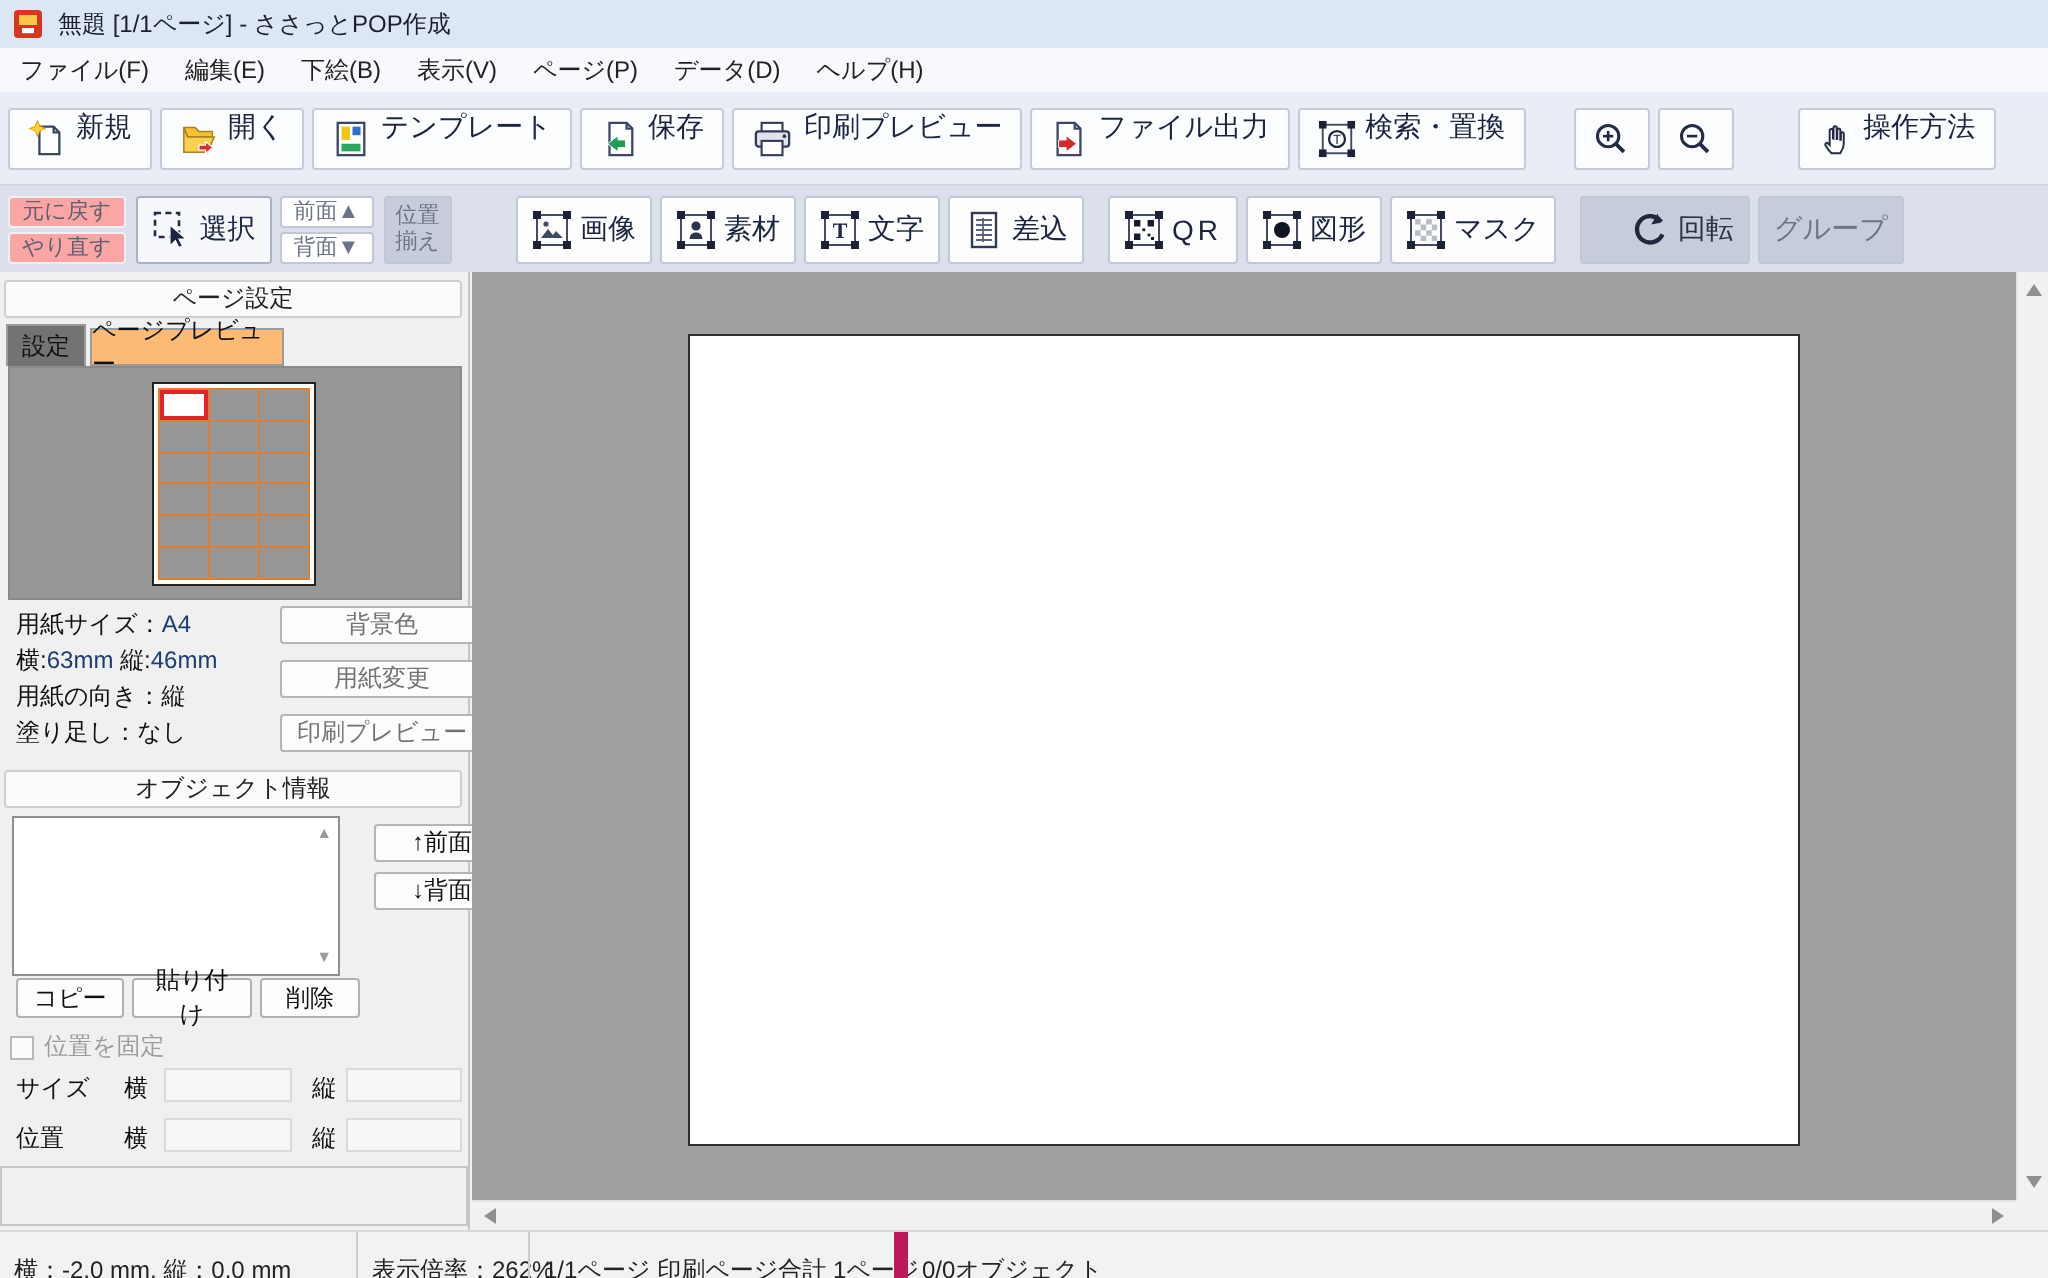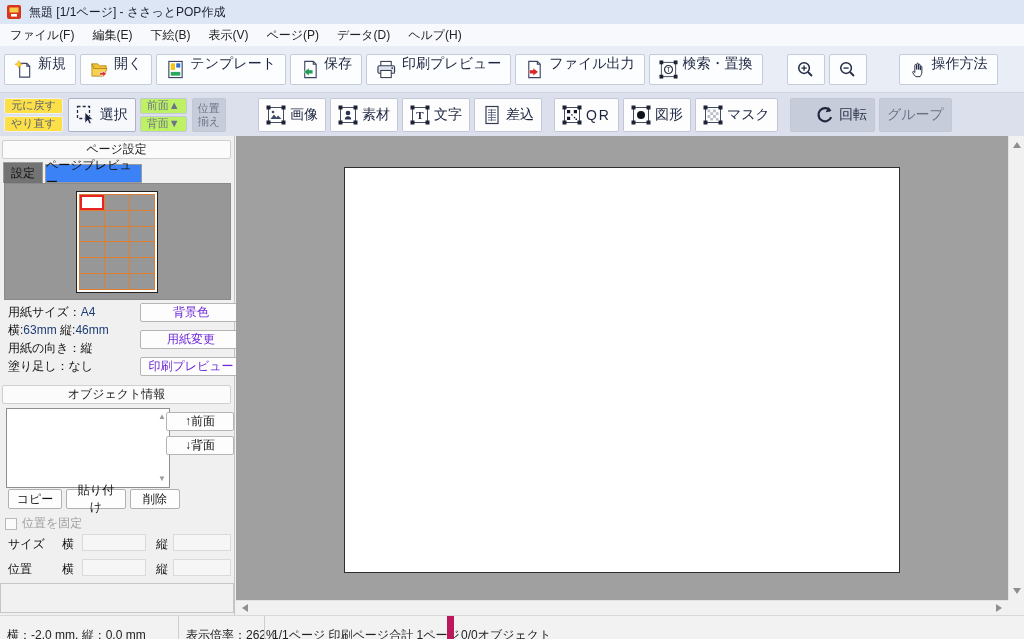--- a/index.html
+++ b/index.html
@@ -26,61 +26,61 @@
     background:#fcfdfe; border:1px solid #c6cbd9; border-radius:2px; font-size:14px;
     color:#1c2540; margin-right:4px; white-space:nowrap; }
   .btn2 { display:inline-flex; align-items:center; gap:4px; height:34px; padding:0 7px;
     background:#fdfdfe; border:1px solid #c2c8d6; border-radius:2px; font-size:14px;
     color:#1c2540; margin-right:4px; white-space:nowrap; }
   .btn2.active { background:#f6f8fc; border-color:#aab2c4; }
   .btn2.dis { background:#c7ccda; border-color:#c2c7d5; color:#6d7487; }
   .btn2.dis.lighter { color:#9aa1b3; }
   .btn-stack { display:inline-flex; flex-direction:column; gap:2px; margin-right:5px; }
   .btn-sm { height:16px; display:flex; align-items:center; justify-content:center;
-    font-size:11px; padding:0 6px; border-radius:2px; background:#fde047;
+    font-size:11px; padding:0 6px; border-radius:2px; background:#fca5a5;
     border:1px solid #eef0f6; color:#5b6172; white-space:nowrap; }
-  .btn-sm.dis { background:#bef264; border-color:#c2c7d5; color:#6d7487; }
+  .btn-sm.dis { background:#ffffff; border-color:#c2c7d5; color:#6d7487; }
   .btn-2line { display:inline-flex; flex-direction:column; align-items:center; justify-content:center;
     gap:0; line-height:1.15; font-size:11px; padding:0 5px; }
   .gap20 { margin-left:20px; } .gap28 { margin-left:28px; } .gap12 { margin-left:8px; }
   .ic { display:inline-flex; align-items:center; }
 
   
   .left-panel { position:absolute; top:136px; left:0; width:235px; height:479px;
     background:#f0f0f0; border-right:1px solid #c4c4c4; font-size:12px; color:#111; }
   .panel-header { position:absolute; left:2px; right:3px; height:19px; background:#fbfbfb;
     border:1px solid #cfcfcf; border-radius:2px; display:flex; align-items:center;
     justify-content:center; color:#222; }
   .hdr1 { top:4px; } .hdr2 { top:249px; }
   .tab { position:absolute; display:flex; align-items:center; justify-content:center; font-size:12px; }
   .tab.active { left:3px; top:26px; width:40px; height:21px; background:#737373;
     border:1px solid #9b9b9b; border-bottom:none; }
-  .tab.inactive { left:45px; top:28px; width:97px; height:19px; background:#3b82f6;
+  .tab.inactive { left:45px; top:28px; width:97px; height:19px; background:#fdba74;
     border:1px solid #9b9b9b; }
   .preview-box { position:absolute; top:47px; left:4px; width:227px; height:117px;
     background:#979797; border:1px solid #8a8a8a; }
   .pv-page { position:absolute; left:71px; top:7px; width:82px; height:102px;
     background:#fff; border:1px solid #222; padding:2px; }
   .pv-grid { width:100%; height:100%; display:grid;
     grid-template-columns:repeat(3,1fr); grid-template-rows:repeat(6,1fr);
     gap:1px; border:1px solid #dd7f33; background:#dd7f33; }
   .pv-cell { background:#979797; }
   .pv-cell.sel { background:#fff; }
   .info-line { position:absolute; left:8px; white-space:nowrap; color:#111; }
   .il1 { top:168px; } .il2 { top:186px; } .il3 { top:204px; } .il4 { top:222px; }
   .val { color:#1d3d74; }
   .side-btn { position:absolute; left:140px; width:102px; height:19px; background:#fdfdfd;
-    border:1px solid #b5b5b5; border-radius:2px; font-size:12px; color:#6d28d9;
+    border:1px solid #b5b5b5; border-radius:2px; font-size:12px; color:#737373;
     display:flex; align-items:center; justify-content:center; white-space:nowrap; padding:0 2px; }
   .sb-1 { top:167px; } .sb-2 { top:194px; } .sb-3 { top:221px; }
   .listbox { position:absolute; left:6px; top:272px; width:164px; height:80px;
     background:#fff; border:1px solid #8f8f8f; }
   .lb-arrow { position:absolute; right:3px; font-size:8px; color:#9b9b9b; line-height:1; }
   .lb-up { top:4px; } .lb-down { bottom:4px; }
-  .fb-btn { position:absolute; left:166px; width:68px; height:19px; background:#fdfdfd;
+  .fb-btn { position:absolute; left:187px; width:68px; height:19px; background:#fdfdfd;
     border:1px solid #b5b5b5; border-radius:2px; font-size:12px; color:#111;
     display:flex; align-items:center; justify-content:center; }
   .fb-1 { top:276px; } .fb-2 { top:300px; }
   .cpd { position:absolute; top:353px; height:20px; background:#fdfdfd; border:1px solid #b1b1b1;
     border-radius:2px; font-size:12px; color:#111; display:flex; align-items:center; justify-content:center; }
   .cpd-copy { left:8px; width:54px; } .cpd-paste { left:66px; width:60px; } .cpd-del { left:130px; width:50px; }
   .lock-row { position:absolute; top:379px; left:5px; display:flex; align-items:center; gap:5px; color:#9d9d9d; }
   .cb { width:12px; height:12px; background:#fbfbfb; border:1px solid #b8b8b8; }
   .dim-row { position:absolute; left:8px; width:225px; height:18px; }
   .dr-size { top:398px; } .dr-pos { top:423px; }

